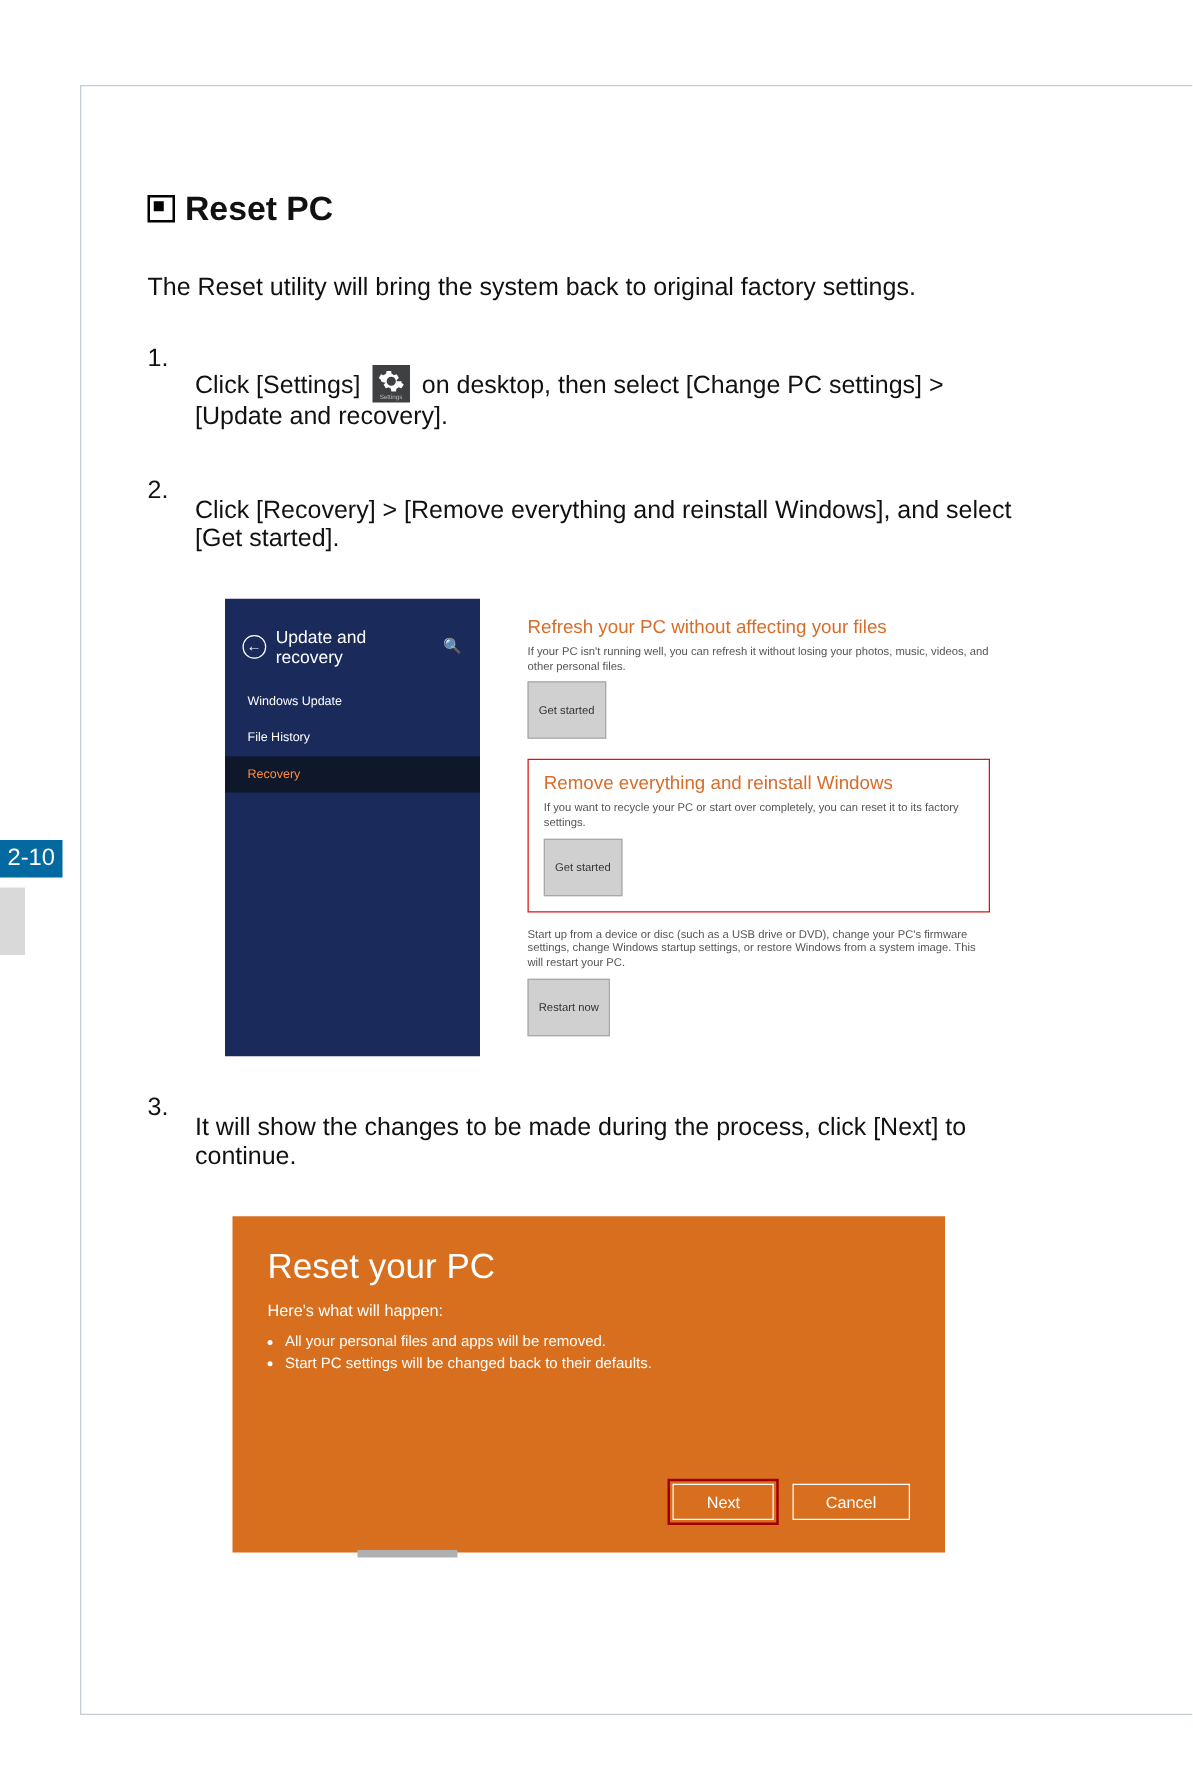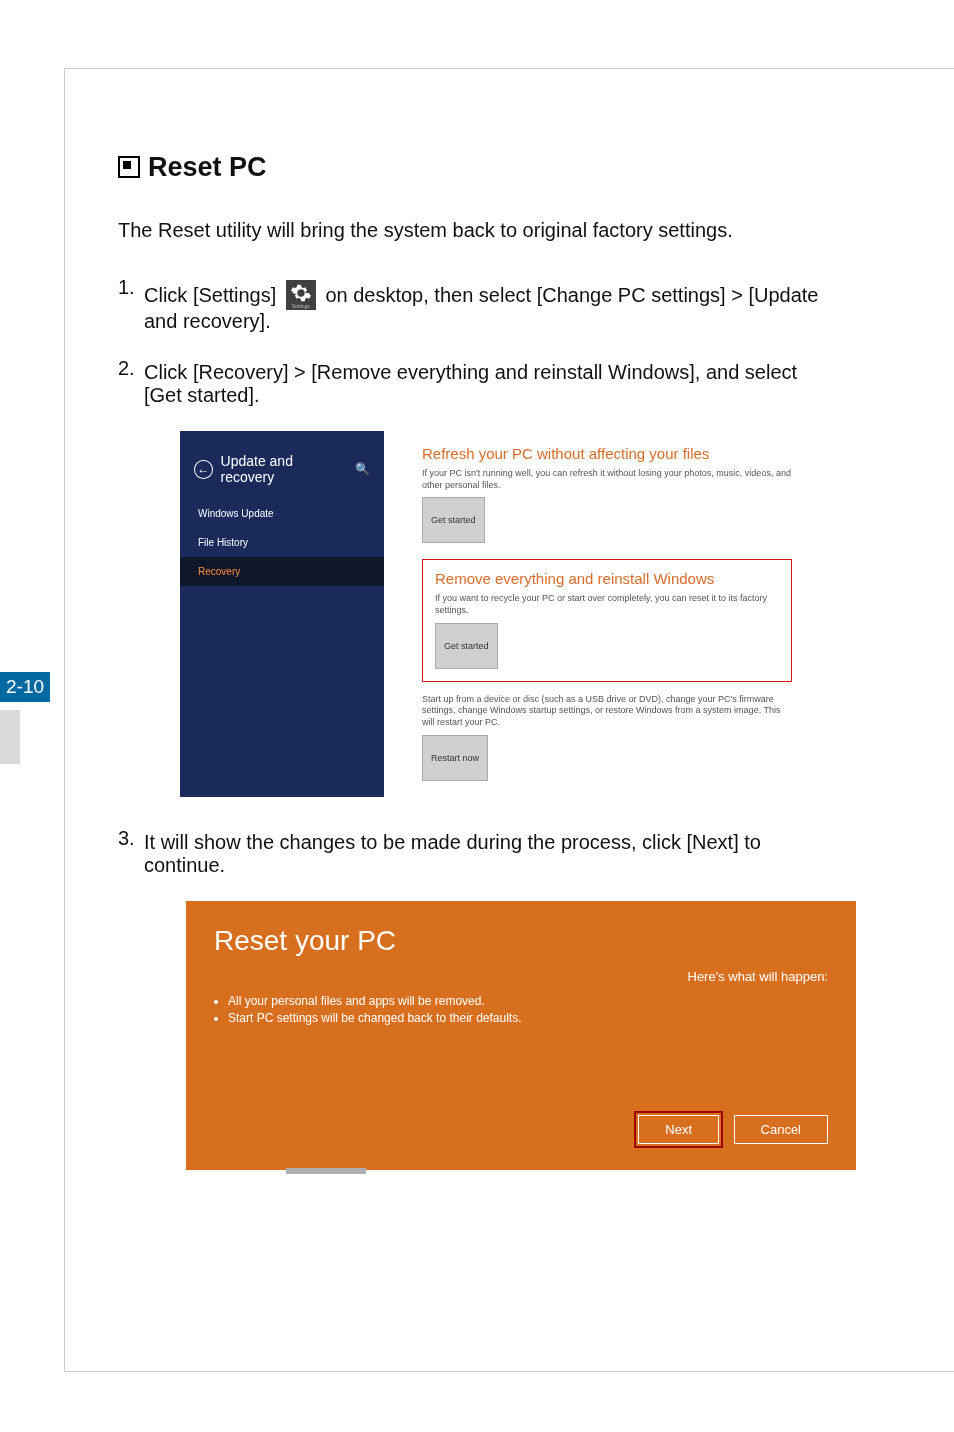--- a/index.html
+++ b/index.html
@@ -10,21 +10,21 @@
   .gray-tab{position:absolute;left:0;top:710px;width:20px;height:54px;background:#d9d9d9;z-index:2;}
 
   h1.title{font-size:27px;font-weight:bold;margin:0 0 36px 0;}
   .title-icon{display:inline-block;width:18px;height:18px;border:2px solid #000;margin-right:8px;vertical-align:-2px;position:relative;}
   .title-icon:before{content:"";position:absolute;left:3px;top:3px;width:8px;height:8px;background:#000;}
 
   p.intro{font-size:20px;margin:0 0 34px 0;}
   .step{font-size:20px;margin:0 0 20px 0;display:flex;}
   .step-num{width:22px;flex:none;}
   .step-body{flex:1;}
-  .step-body p{margin:4px;}
+  .step-body p{margin:16px;}
   .settings-tile{display:inline-block;width:30px;height:30px;background:#3f4042;vertical-align:-8px;margin:0 4px;text-align:center;color:#fff;position:relative;}
   .settings-tile svg{position:absolute;left:4px;top:2px;}
   .settings-tile .lbl{position:absolute;bottom:1px;left:0;right:0;font-size:5px;color:#bdbdbd;text-align:center;}
 
   
   .shot1{margin:18px 0 28px 62px;display:flex;gap:38px;}
   .shot1-left{width:204px;background:#192a5b;padding:22px 0 60px 0;color:#fff;font-size:11px;}
   .shot1-left .hdr{display:flex;align-items:center;gap:8px;padding:0 14px 14px 14px;font-size:14px;font-weight:300;}
   .shot1-left .back{display:inline-flex;width:17px;height:17px;border:1px solid #fff;border-radius:50%;align-items:center;justify-content:center;font-size:12px;}
   .shot1-left .search{margin-left:auto;font-size:12px;}
@@ -32,23 +32,23 @@
   .shot1-left .item.active{background:#0f172a;color:#ff8c3a;}
 
   .shot1-right{width:370px;font-size:10px;color:#444;padding-top:14px;}
   .sec-title{color:#d86d2a;font-size:15px;margin:0 0 6px 0;font-weight:400;}
   .sec-desc{font-size:9px;color:#555;margin:0 0 6px 0;line-height:1.3;}
   .btn-gray{display:inline-block;background:#d0d0d0;border:1px solid #a8a8a8;color:#333;font-size:9px;padding:17px 8px;}
   .red-box{border:1px solid #d81414;padding:10px 12px 12px 12px;margin:12px 0;}
   .block{margin-bottom:16px;}
 
   
-  .shot2{margin:16px 0 0 68px;width:670px;background:#d86f1f;color:#fff;padding:24px 28px 26px 28px;box-sizing:border-box;font-family:'Segoe UI',Arial,sans-serif;position:relative;}
+  .shot2{margin:16px 0 0 68px;width:570px;background:#d86f1f;color:#fff;padding:24px 28px 26px 28px;box-sizing:border-box;font-family:'Segoe UI',Arial,sans-serif;position:relative;}
   .shot2 .big{color:#fff;font-size:28px;font-weight:300;margin:0 0 12px 0;}
-  .shot2 .sub{color:#fff;font-size:13px;margin:0 0 10px 0;text-align:right;}
+  .shot2 .sub{color:#fff;font-size:13px;margin:0 0 10px 0;}
   .shot2 ul{margin:0;padding:0 0 0 14px;font-size:12px;}
   .shot2 ul li{margin:0 0 3px 0;}
   .shot2 .btn-row{text-align:right;margin-top:90px;}
   .shot2 .btn{display:inline-block;border:1px solid #fff;color:#fff;font-size:13px;padding:6px 26px;margin-left:10px;}
   .shot2 .btn.next{outline:2px solid #a10000;outline-offset:2px;}
   .shot2 .bottom-gray{position:absolute;left:100px;bottom:-4px;height:6px;width:80px;background:#b0b0b0;}
 </style>
 </head>
 <body>
 

